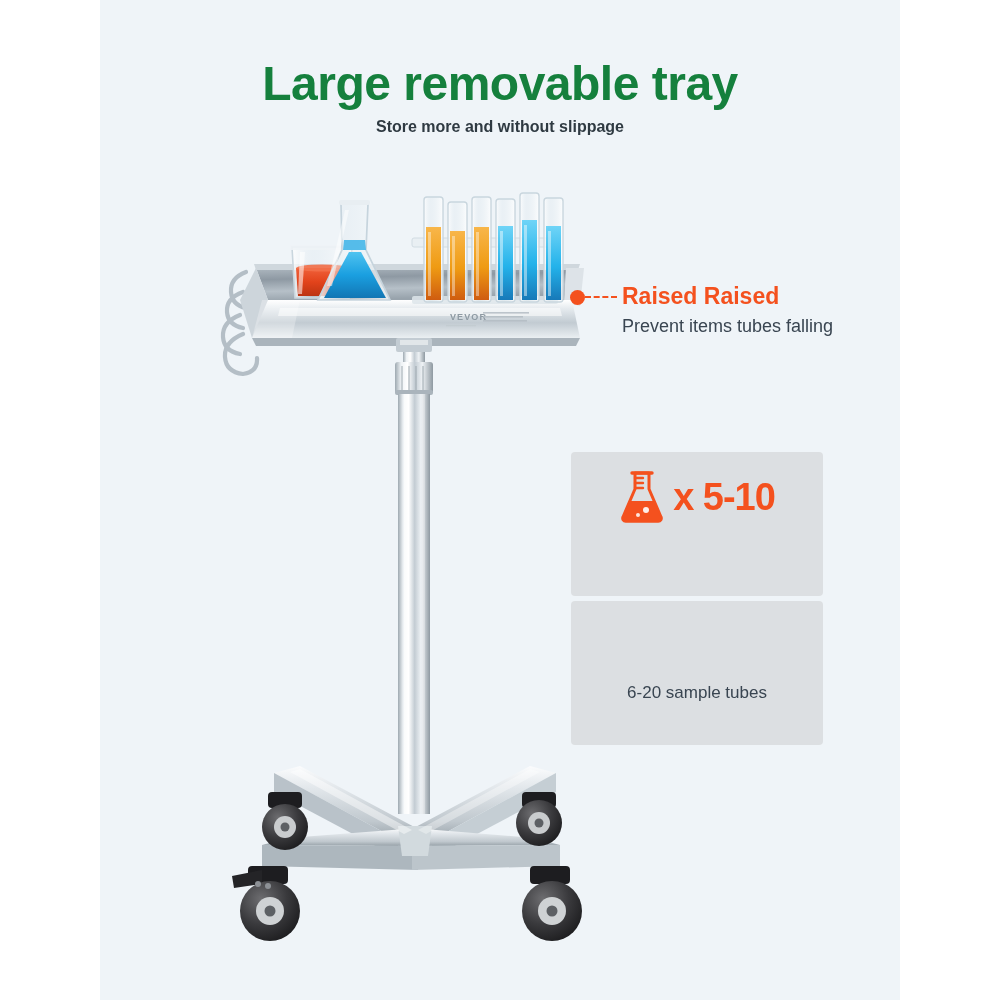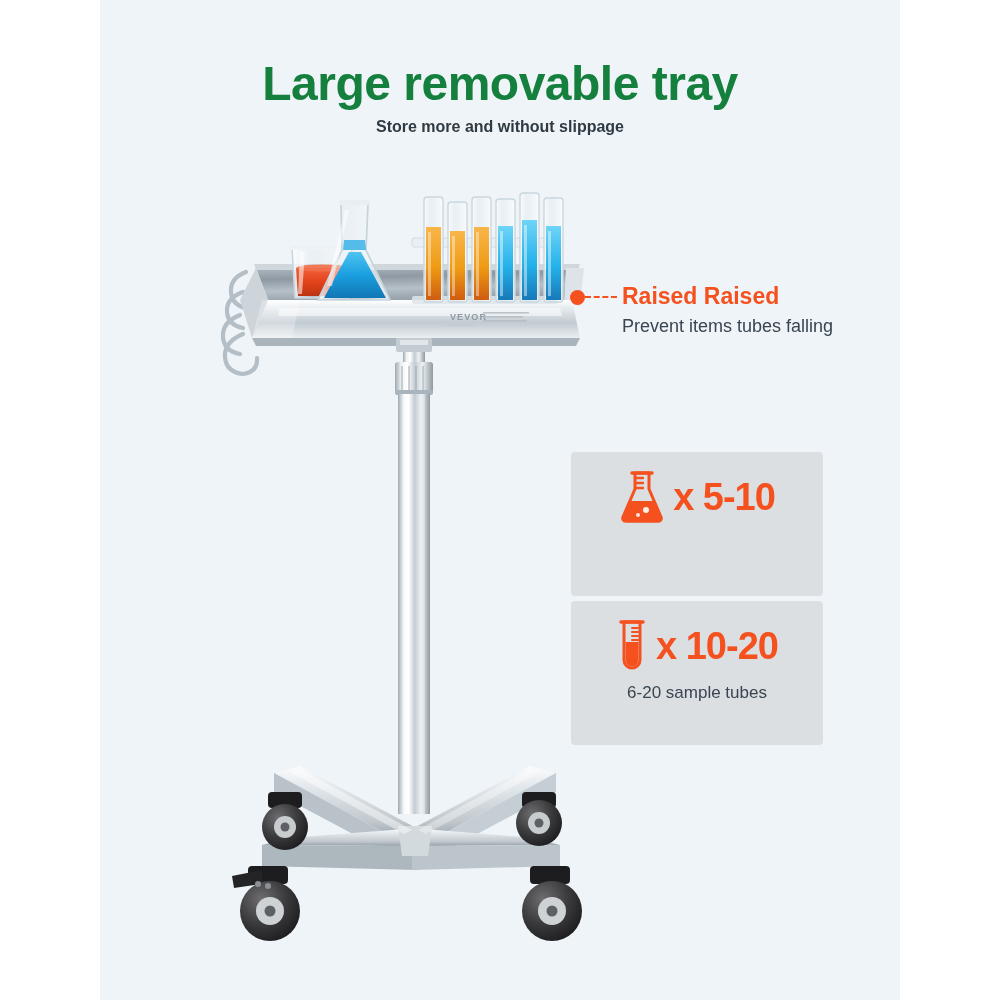--- a/index.html
+++ b/index.html
@@ -337,30 +337,16 @@
           <line x1="16" y1="13" x2="24" y2="13"></line>
           <line x1="16" y1="18" x2="24" y2="18"></line>
         </g>
         <line x1="13" y1="3" x2="33" y2="3" stroke="#F4511E" stroke-width="3.4" stroke-linecap="round"></line>
       </svg>
       <span class="card-qty">x 5-10</span>
     </div>
   </div>
 
   <div class="card" id="card-1">
-    <div class="card-row">
-      <svg width="32" height="56" viewBox="0 0 32 56">
-        <path d="M8 4 L24 4 L24 42 a8 8 0 0 1 -16 0 Z" fill="none" stroke="#F4511E" stroke-width="3" stroke-linejoin="round"></path>
-        <path d="M9.6 24 L22.4 24 L22.4 42 a6.4 6.4 0 0 1 -12.8 0 Z" fill="#F4511E"></path>
-        <g stroke="#F4511E" stroke-width="2" stroke-linecap="round">
-          <line x1="16" y1="10" x2="22" y2="10"></line>
-          <line x1="16" y1="14" x2="22" y2="14"></line>
-          <line x1="16" y1="18" x2="22" y2="18"></line>
-          <line x1="16" y1="22" x2="22" y2="22"></line>
-        </g>
-        <line x1="5" y1="4" x2="27" y2="4" stroke="#F4511E" stroke-width="3.4" stroke-linecap="round"></line>
-      </svg>
-      <span class="card-qty">x 10-20</span>
-    </div>
     <div class="card-caption">6-20 sample tubes</div>
   </div>
 
 </div>
 
 </body></html>

